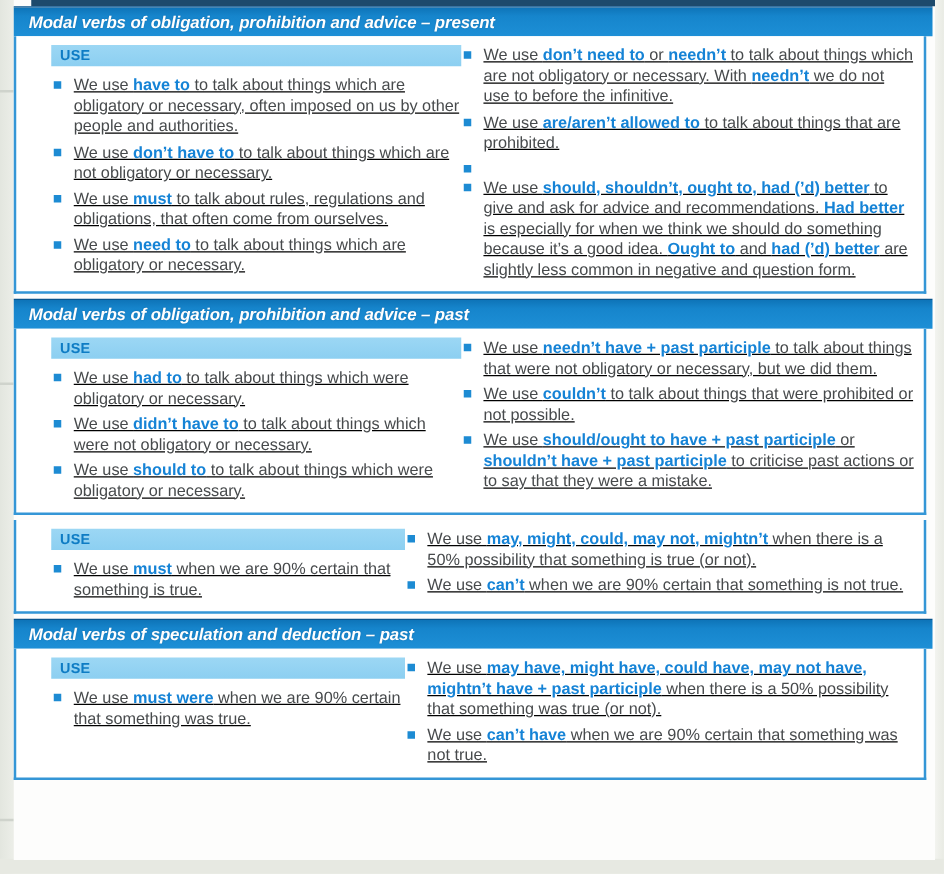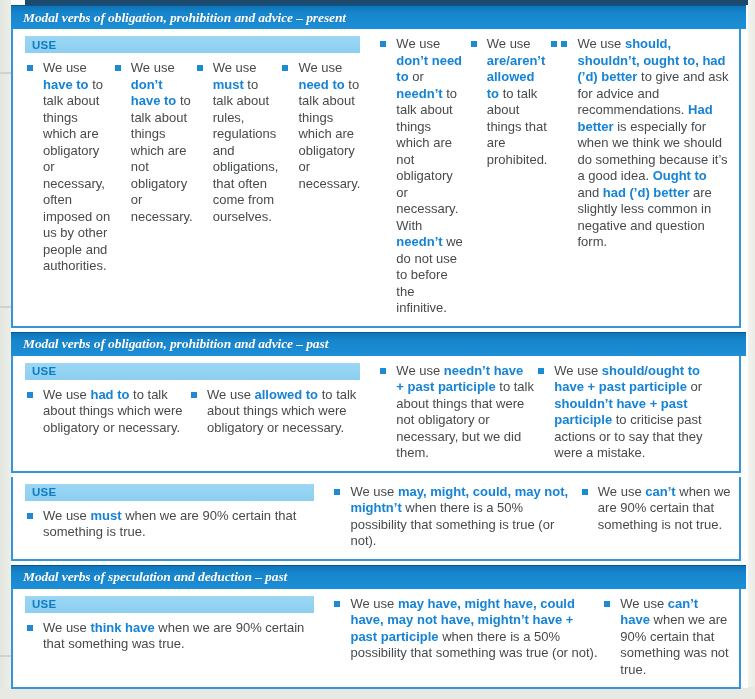--- a/index.html
+++ b/index.html
@@ -39,45 +39,44 @@
     height:23px;display:flex;align-items:center;
     background:linear-gradient(180deg,#0e74b8 0%,#1685cc 30%,#1d8fd6 100%);
     border-top:1px solid #0a568e;
     padding-left:12px;
   }
   .section-title{
     color:#ffffff;font-size:13.5px;font-weight:bold;font-style:italic;
     letter-spacing:-0.1px;
     text-shadow:0 0 1px rgba(0,40,80,.35);
     white-space:nowrap;
-    font-family:Liberation Serif, serif;
   }
   .section-box{
     background:#ffffff;
     border:2px solid #3496d6;border-top:none;
     margin-right:5px;
-    padding:7px 8px 9px 12px;
-    display:flex;gap:18px;
+    padding:7px 8px 9px 28px;
+    display:flex;
     flex:1;
   }
   .col{display:flex;flex-direction:column;min-width:0;}
   .col.left{width:47.5%;flex:none;}
   .col.right{flex:1;}
   .modal-section.narrow-left .col.left{width:41%;}
   .use-bar{
     height:17px;display:flex;align-items:center;
     background:linear-gradient(180deg,#9cd7f4,#8ccff1);
     padding-left:7px;margin-bottom:7px;flex:none;
   }
   .use-text{
     color:#0e7cc4;font-weight:bold;font-size:11.5px;letter-spacing:.2px;
   }
   ul.bullets{
     list-style:none;margin:0;padding:0 0 0 2px;
-    display:flex;flex-direction:row;gap:4px;
+    display:flex;flex-direction:column;gap:4px;text-decoration:underline;
   }
   ul.bullets li{
     display:flex;gap:10px;
     font-size:13px;line-height:16.5px;color:#474a4c;
   }
   .sq{
     width:6px;height:6px;background:#1d8bd3;flex:none;margin-top:5px;
   }
   .txt{min-width:0;}
   .kw{color:#1583d6;font-weight:bold;}
@@ -154,29 +153,37 @@
         <div class="use-bar">
           <span class="use-text">USE</span>
         </div>
         <ul class="bullets">
               <li>
                 <span class="sq"></span>
                 <span class="txt"><span>We use </span><span class="kw">had to</span><span> to talk about things which were obligatory or necessary.</span></span>
               </li>
               <li>
                 <span class="sq"></span>
-                <span class="txt"><span>We use </span><span class="kw">allowed to</span><span> to talk about things which were obligatory or necessary.</span></span>
+                <span class="txt"><span>We use </span><span class="kw">didn’t have to</span><span> to talk about things which were not obligatory or necessary.</span></span>
+              </li>
+              <li>
+                <span class="sq"></span>
+                <span class="txt"><span>We use </span><span class="kw">should to</span><span> to talk about things which were obligatory or necessary.</span></span>
               </li>
             </ul>
       </div>
       <div class="col right">
         <ul class="bullets">
               <li>
                 <span class="sq"></span>
                 <span class="txt"><span>We use </span><span class="kw">needn’t have + past participle</span><span> to talk about things that were not obligatory or necessary, but we did them.</span></span>
+              </li>
+              <li>
+                <span class="sq"></span>
+                <span class="txt"><span>We use </span><span class="kw">couldn’t</span><span> to talk about things that were prohibited or not possible.</span></span>
               </li>
               <li>
                 <span class="sq"></span>
                 <span class="txt"><span>We use </span><span class="kw">should/ought to have + past participle</span><span> or </span><span class="kw">shouldn’t have + past participle</span><span> to criticise past actions or to say that they were a mistake.</span></span>
               </li>
             </ul>
       </div>
     </div>
   </section>
       <section class="modal-section narrow-left">
@@ -211,21 +218,21 @@
       <span class="section-title">Modal verbs of speculation and deduction – past</span>
     </div>
     <div class="section-box">
       <div class="col left">
         <div class="use-bar">
           <span class="use-text">USE</span>
         </div>
         <ul class="bullets">
               <li>
                 <span class="sq"></span>
-                <span class="txt"><span>We use </span><span class="kw">think have</span><span> when we are 90% certain that something was true.</span></span>
+                <span class="txt"><span>We use </span><span class="kw">must were</span><span> when we are 90% certain that something was true.</span></span>
               </li>
             </ul>
       </div>
       <div class="col right">
         <ul class="bullets">
               <li>
                 <span class="sq"></span>
                 <span class="txt"><span>We use </span><span class="kw">may have, might have, could have, may not have, mightn’t have + past participle</span><span> when there is a 50% possibility that something was true (or not).</span></span>
               </li>
               <li>

